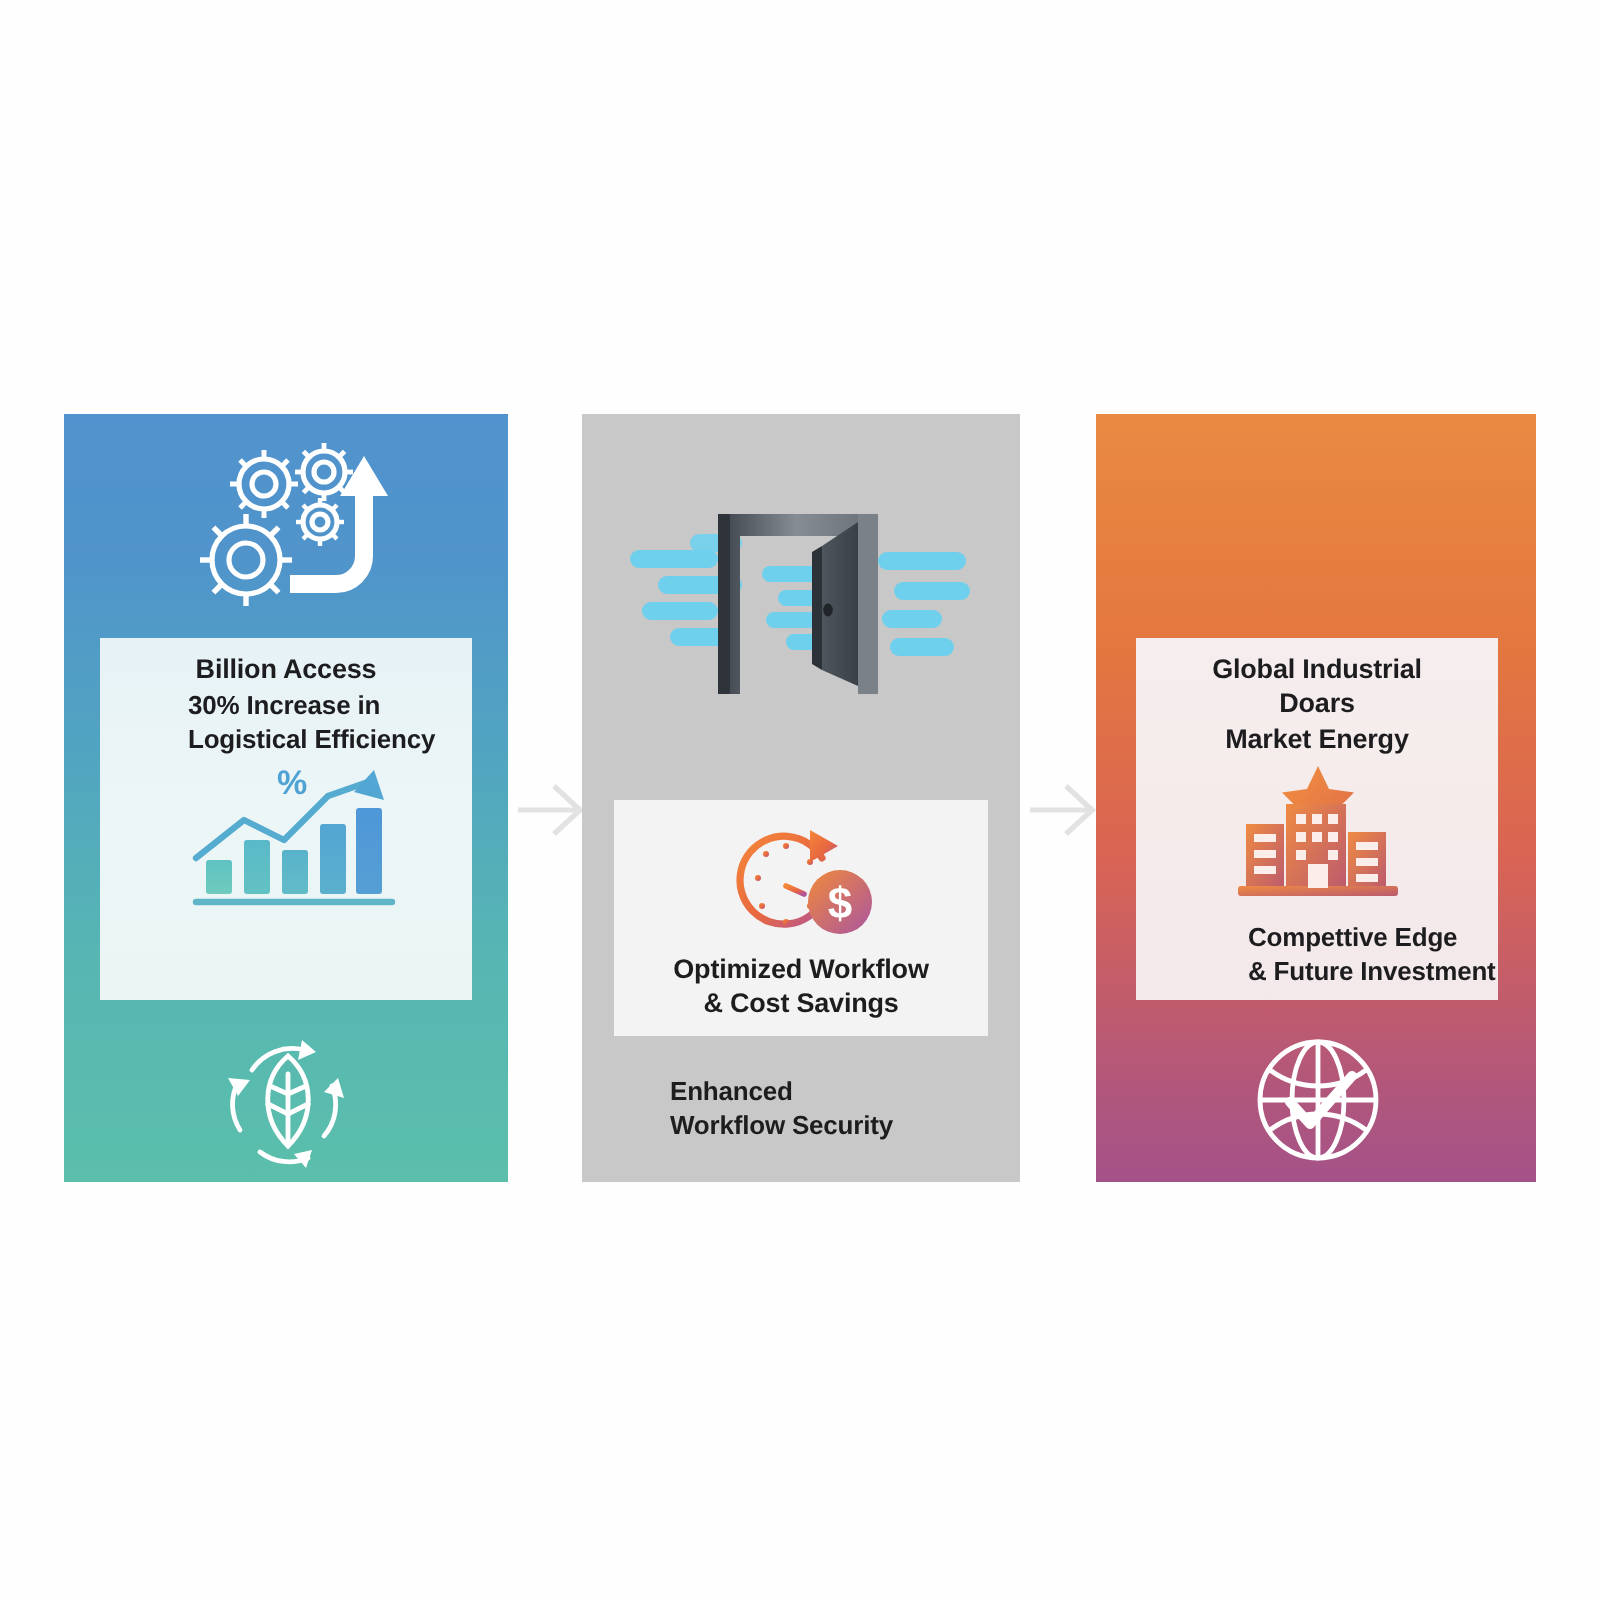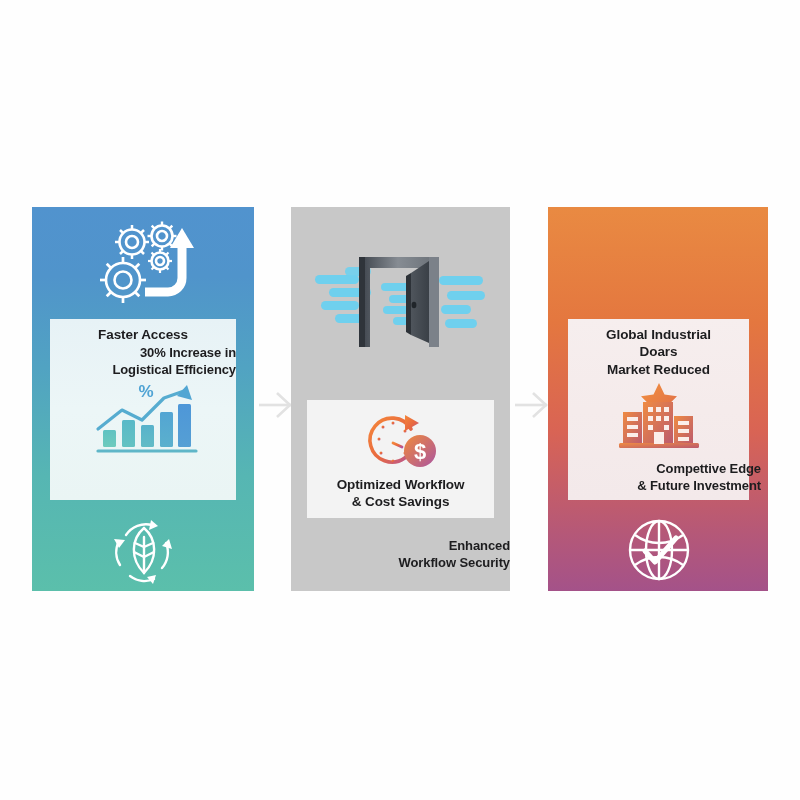--- a/index.html
+++ b/index.html
@@ -68,24 +68,25 @@
     font-weight: bold;
     color: #1d1d1f;
     text-align: center;
     line-height: 1.28;
     letter-spacing: -0.1px;
   }
   .callout-sub {
     font-size: 13px;
     font-weight: bold;
     color: #1d1d1f;
-    text-align: right;
+    text-align: left;
     line-height: 1.3;
     letter-spacing: -0.1px;
     white-space: pre-line;
+    padding-left: 44px;
   }
 
   
   #p1-gears {
     position: absolute;
     left: 88px; top: 216px;
     width: 120px; height: 100px;
   }
   #p1-box {
     left: 50px;
@@ -248,21 +249,21 @@
           </g>
         </g>
       </g>
 
       <path d="M57,76 L80,76 A14,14 0 0 0 94,62 L94,28" fill="none" stroke="#ffffff" stroke-width="9" stroke-linecap="butt"></path>
       <path d="M94,12 L106,32 L82,32 Z" fill="#ffffff"></path>
     </svg>
   </div>
 
   <div class="callout" id="p1-box">
-    <div class="callout-title" id="p1-heading">Faster Access</div>
+    <div class="callout-title" id="p1-heading">Billion Access</div>
     <div class="callout-sub" id="p1-sub">30% Increase in
 Logistical Efficiency</div>
 
     <div id="p1-chart">
       <svg viewBox="0 0 114 75" width="114" height="75">
         <defs>
           <linearGradient id="g1a" x1="0" y1="1" x2="0" y2="0">
             <stop offset="0" stop-color="#6ecbbd"></stop>
               <stop offset="1" stop-color="#5fc2c2"></stop>
           </linearGradient>
@@ -423,21 +424,21 @@
       <polyline points="20,7 33,19 20,31" fill="none" stroke="#e2e2e2" stroke-width="2.6" stroke-linejoin="miter"></polyline>
     </svg>
   </div>
 
   <div class="panel" id="panel-right"></div>
 
 
   <div class="callout" id="p3-box">
     <div class="callout-title" id="p3-heading" style="white-space:pre-line;">Global Industrial
 Doars
-Market Reduced</div>
+Market Energy</div>
 
     <div id="p3-building">
       <svg viewBox="0 0 92 72" width="92" height="72">
         <defs>
           <linearGradient id="bldg" x1="0" y1="0" x2="1" y2="1">
             <stop offset="0" stop-color="#ef8b42"></stop>
               <stop offset="1" stop-color="#bb5a6e"></stop>
           </linearGradient>
           <linearGradient id="starg" x1="0" y1="0" x2="1" y2="1">
             <stop offset="0" stop-color="#f2913f"></stop>

